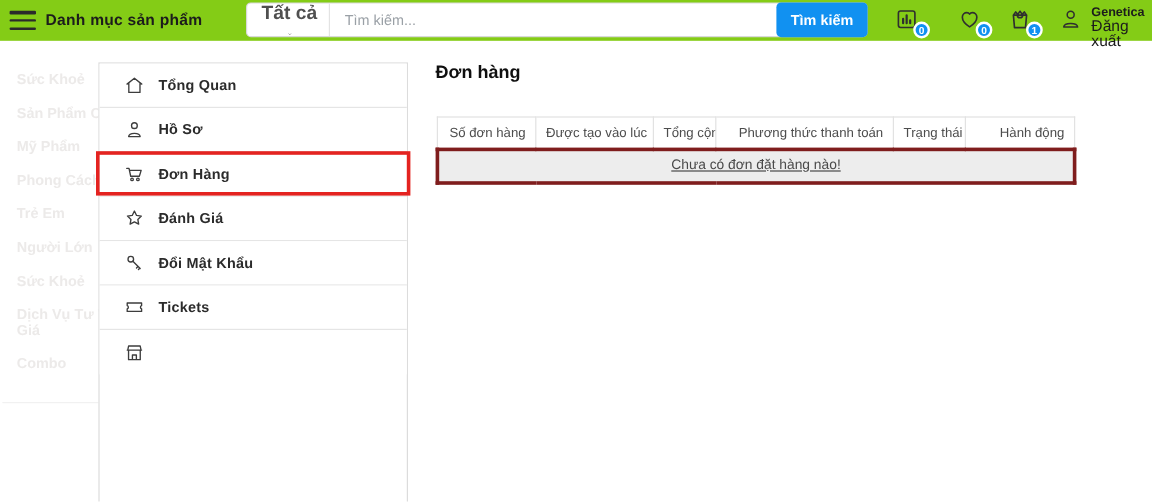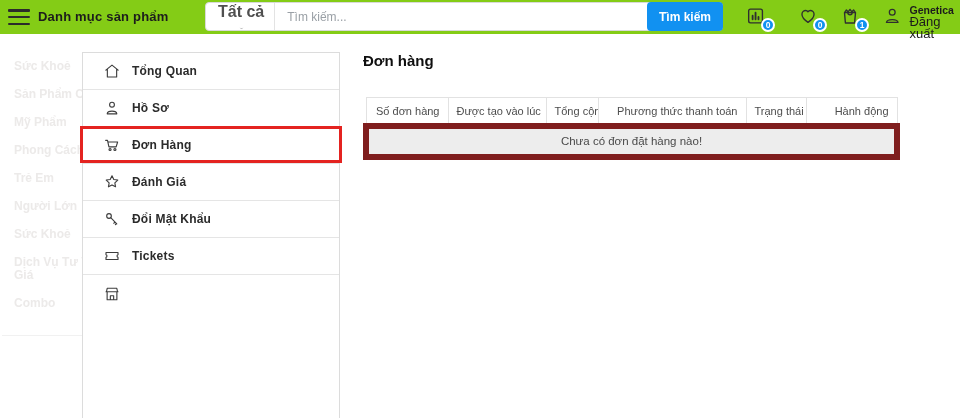--- a/index.html
+++ b/index.html
@@ -61,22 +61,22 @@
   .active-outline { position:absolute; left:-3px; right:-3px; top:-1px; bottom:0;
     border:3px solid var(--hl,#e42320); pointer-events:none; z-index:4; }
 
   
   .page-title { position:absolute; left:363px; top:52px; font-size:15px; font-weight:700;
     color:#0f0f0f; z-index:2; }
   .orders-table { position:absolute; left:363px; top:97px; width:531px; border-collapse:collapse;
     table-layout:fixed; z-index:2; background:#fff; }
   .orders-table th { border:1px solid #e2e2e2; font-weight:400; font-size:11px; color:#4d4d4d;
     text-align:right; padding:7px 8px 6px 8px; white-space:nowrap; overflow:hidden; }
-  .orders-table td.empty { border:6px solid #7f1d1d; background:#ededed; text-align:center;
-    font-size:11.5px; color:#4a4a4a; padding:6px 0 7px 0; }
+  .orders-table td.empty { border:3px solid #7f1d1d; background:#ededed; text-align:center;
+    font-size:11.5px; color:#4a4a4a; padding:6px 0 7px 0;text-decoration:underline; }
 </style>
 </head>
 <body>
 
 <div class="stage">
 
   <ul class="ghost-menu" id="ghost-menu">
       <li>Sức Khoẻ</li>
       <li>Sản Phẩm Chứ</li>
       <li>Mỹ Phẩm</li>

